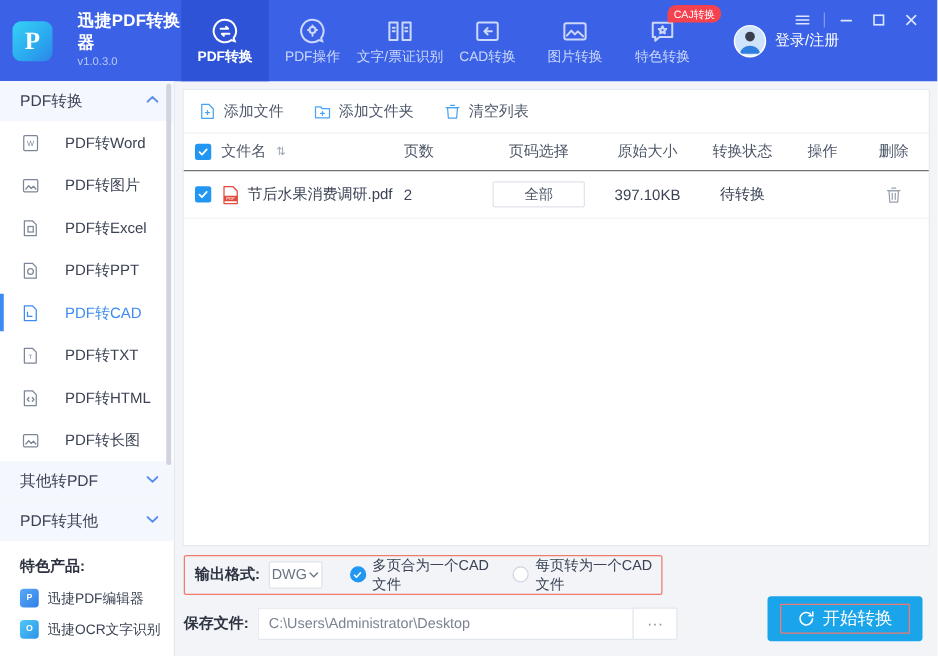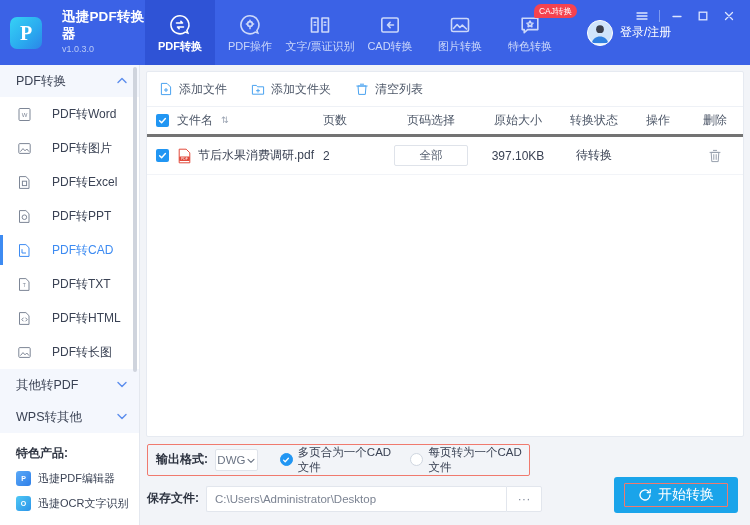--- a/index.html
+++ b/index.html
@@ -176,21 +176,21 @@
   .tb-btn {
     display: flex; align-items: center; gap: 6px;
     font-size: 12px; color: #4e5869; cursor: pointer;
   }
   .tb-ico { width: 14px; height: 14px; display:block; flex:0 0 14px; }
 
   .thead {
     height: 30px; flex: 0 0 30px;
     display: flex; align-items: center;
     font-size: 12px; color: #4e5869;
-    border-bottom: 3px solid #737373;
+    border-bottom: 1px solid #737373;
   }
   .trow {
     height: 38px; flex: 0 0 38px;
     display: flex; align-items: center;
     font-size: 12px; color: #3a4254;
     border-bottom: 1px solid #f2f4f8;
   }
   .c-check { width: 30px; display:flex; align-items:center; justify-content:center; flex:0 0 30px;}
   .c-name  { flex: 1 1 auto; min-width:0; display:flex; align-items:center; gap:6px; padding-right:6px;}
   .c-pages { width: 62px; flex:0 0 62px; text-align:left; }
@@ -513,21 +513,21 @@
         <div class="group-head">
           <span>其他转PDF</span>
           <span class="chev">
             <svg width="10" height="7" viewBox="0 0 10 7" fill="none" stroke="currentColor" stroke-width="1.4" stroke-linecap="round" stroke-linejoin="round">
                 <path d="M1 1.6L5 5.4l4-3.8"></path>
               </svg>
           </span>
         </div>
 
         <div class="group-head">
-          <span>WPS转其他</span>
+          <span>PDF转其他</span>
           <span class="chev">
             <svg width="10" height="7" viewBox="0 0 10 7" fill="none" stroke="currentColor" stroke-width="1.4" stroke-linecap="round" stroke-linejoin="round">
                 <path d="M1 1.6L5 5.4l4-3.8"></path>
               </svg>
           </span>
         </div>
 
         <div class="featured">
           <div class="featured-title">特色产品:</div>
 

